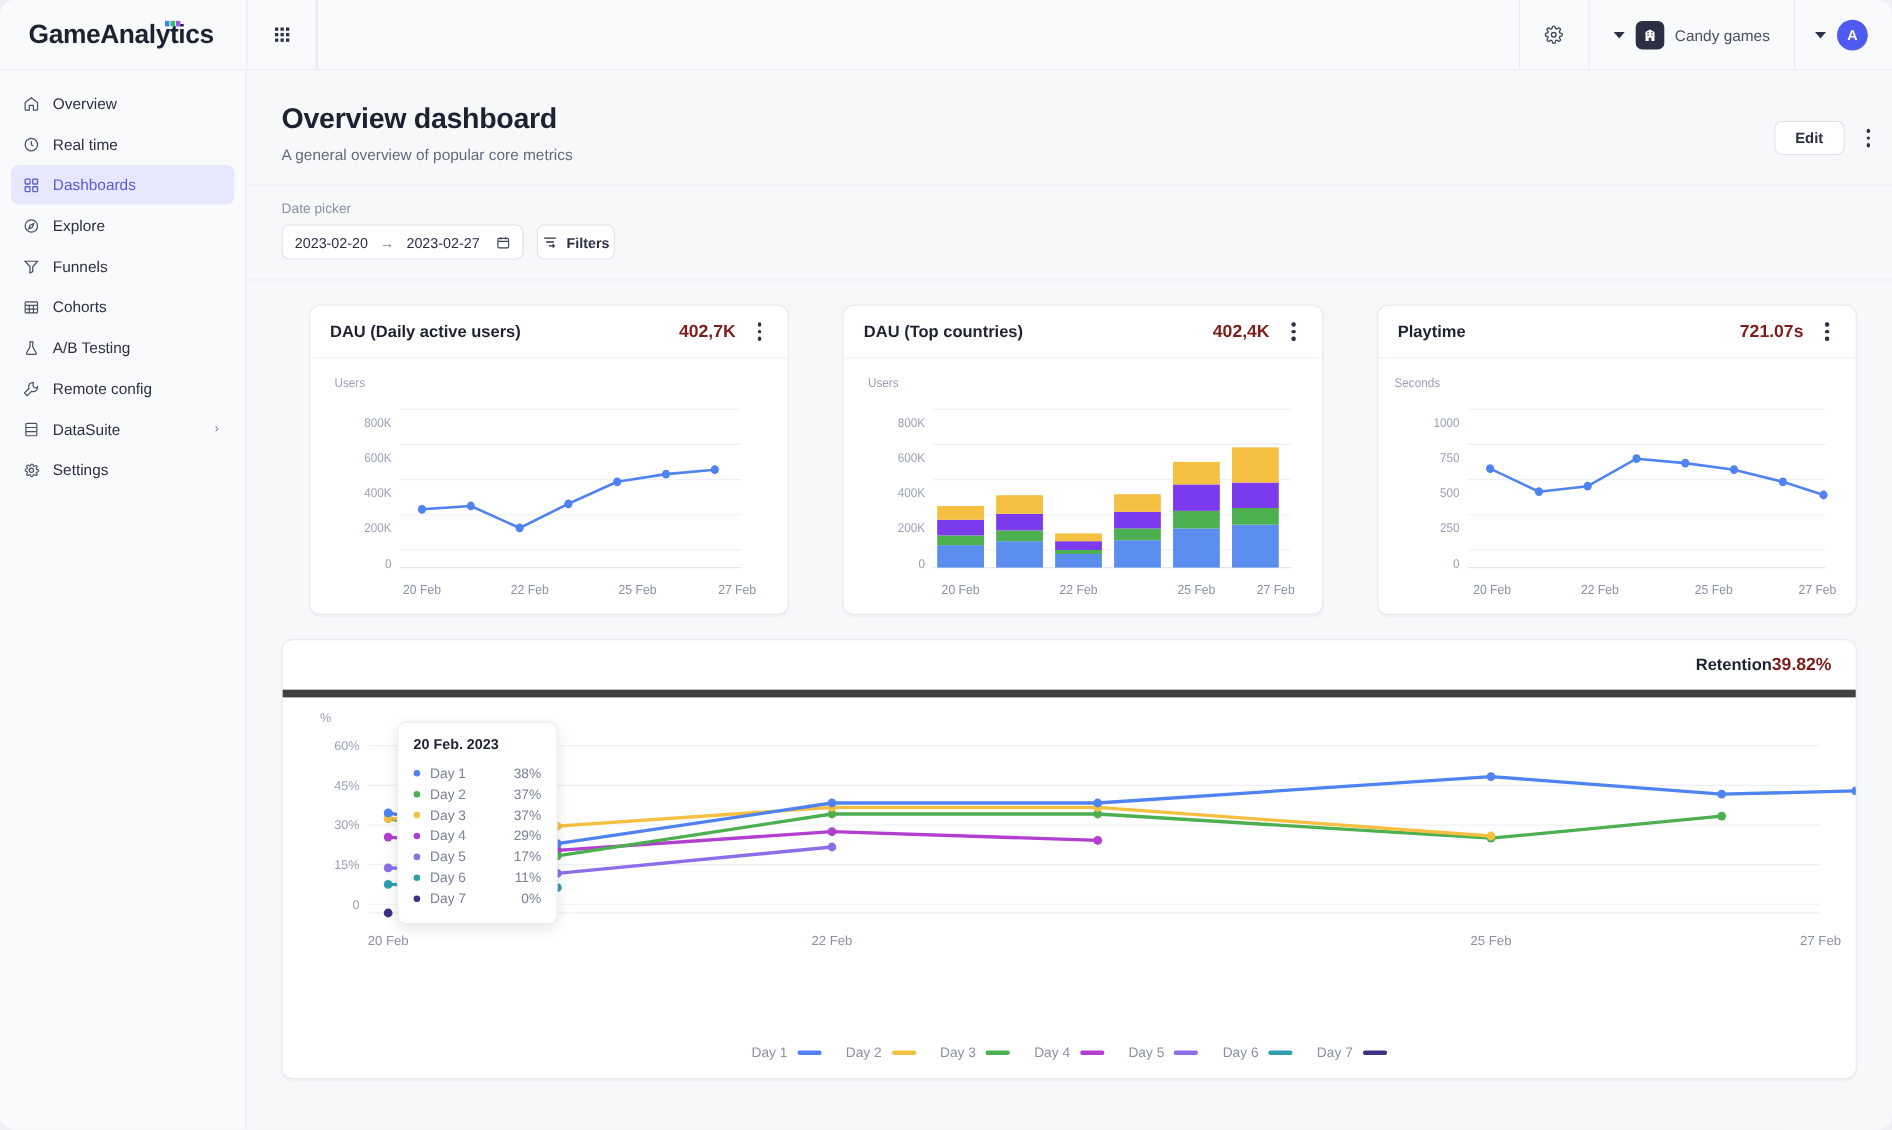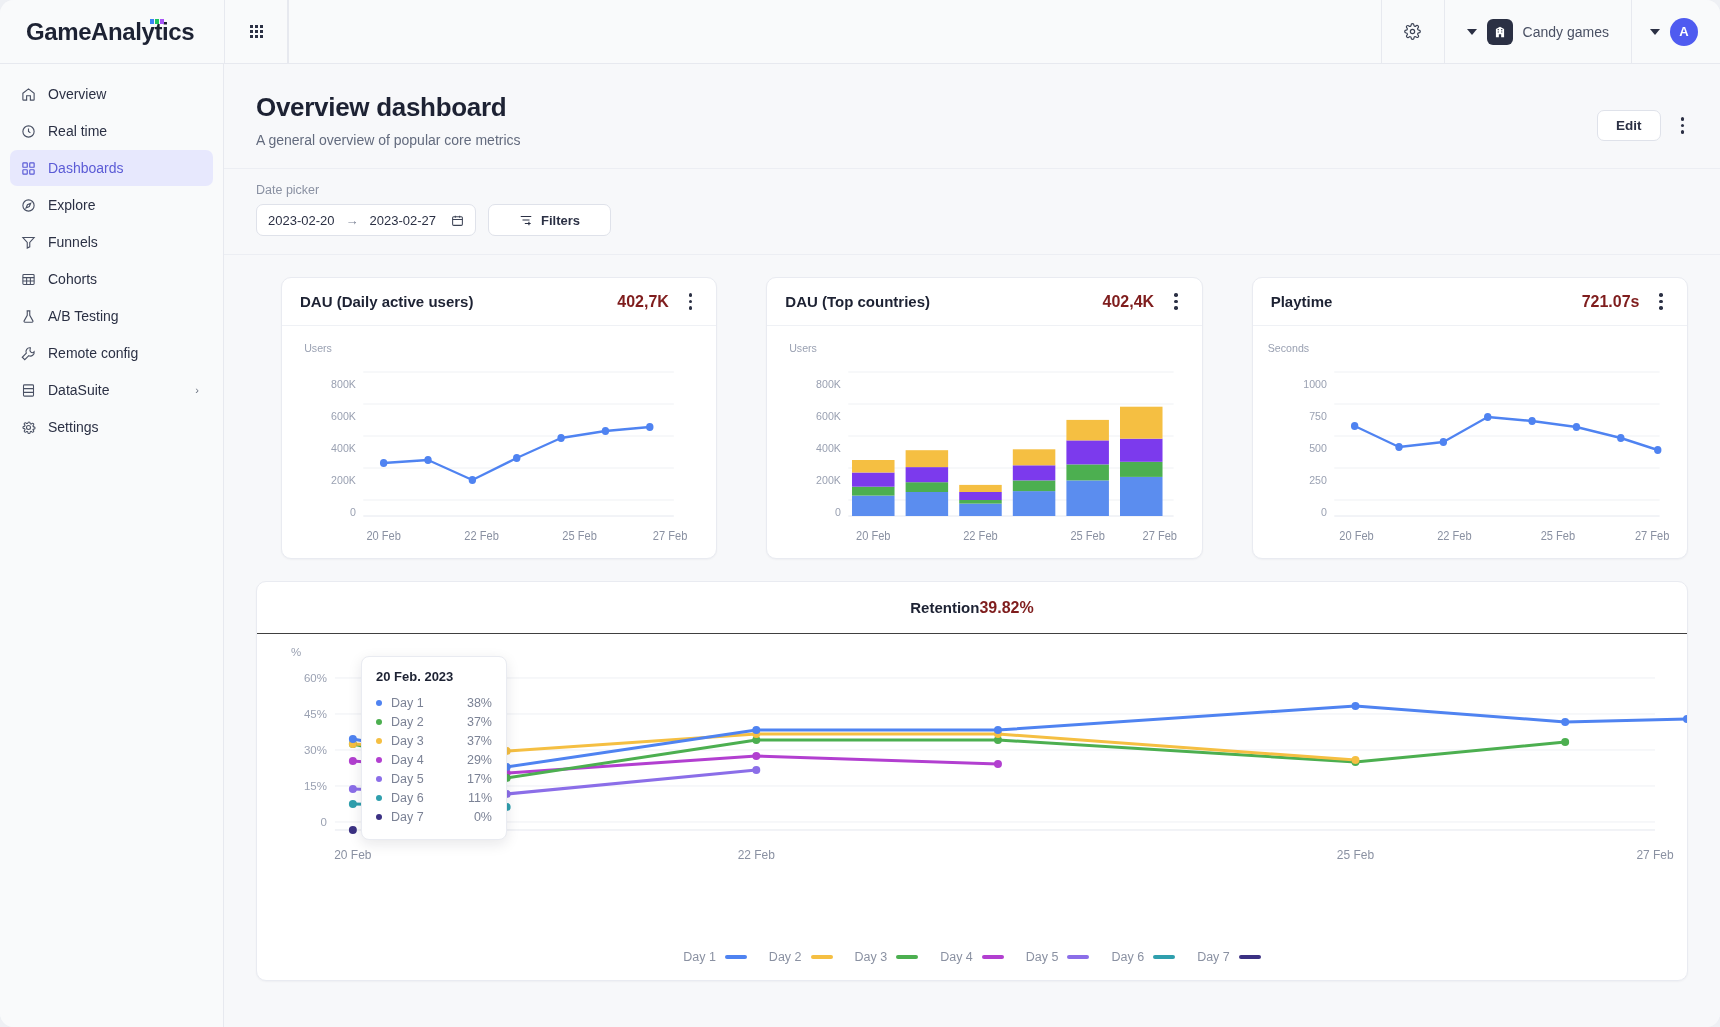--- a/index.html
+++ b/index.html
@@ -92,41 +92,41 @@
   .nav-item.active { background:#e7e8fd; color:#5b5bd6; }
   .nav-item .ic { width:16px;height:16px;display:flex;align-items:center;justify-content:center;flex:0 0 16px; }
   .nav-chev { position:absolute; right:14px; font-size:11px; color:#6b7280; }
 
   
   .main { position:absolute; top:64px; left:224px; width:1496px; height:963px; background:#f7f8fa; }
 
   .page-head { padding: 28px 32px 20px 32px; border-bottom:1px solid #eceef3; position:relative; }
   .page-title { font-size:26px; font-weight:700; color:#1d2233; letter-spacing:-.3px; }
   .page-sub { margin-top:9px; font-size:14px; color:#636b7e; }
-  .head-actions { position:absolute; right:30px; top:46px; display:flex; align-items:center; gap:14px;padding-left:48px; }
+  .head-actions { position:absolute; right:14px; top:46px; display:flex; align-items:center; gap:14px;padding-left:48px; }
   .btn-edit {
     background:#fff; border:1px solid #dfe2ea; border-radius:7px;
     padding: 7px 18px; font-size:13.5px; color:#2b3044; cursor:pointer; font-weight:600;
   }
   .kebab { display:flex; flex-direction:column; gap:3px; cursor:pointer; padding: 4px 6px; }
   .kebab i { width:3.5px;height:3.5px;border-radius:50%;background:#2b3044;display:block; }
 
   
   .date-row { padding: 14px 32px 18px 32px; border-bottom:1px solid #eceef3; }
   .dp-label { font-size:12.5px; color:#8a91a2; margin-bottom:7px; }
   .dp-line { display:flex; align-items:center; gap:12px; }
   .dp-box {
     background:#fff;border:1px solid #dfe2ea;border-radius:7px;
     height:32px; display:flex; align-items:center; gap:11px; padding:0 11px;
     font-size:13px;color:#2b3044; cursor:pointer;
   }
   .dp-arrow { color:#7b8295; font-size:13px; }
   .filters-btn {
     background:#fff;border:1px solid #dfe2ea;border-radius:7px;height:32px;
-    display:flex;align-items:center;gap:8px;padding:0 30px;font-size:13px;
+    display:flex;align-items:center;gap:8px;padding:0 4px;font-size:13px;
     color:#2b3044;font-weight:600;cursor:pointer;
   }
 
   
   .cards-row { display:flex; gap:24px; padding: 22px 32px 0 32px; }
   .card {
     background:#fff; border:1px solid #e9ebf1; border-radius:10px;
     box-shadow:0 1px 2px rgba(16,24,40,.04);
     margin-left:25px;
   }
@@ -142,21 +142,21 @@
   .chart-small { width:100%; height:232px; display:block; }
   .ax-unit { font-size:11.5px; fill:#9aa1b2; }
   .ax-tick { font-size:11.5px; fill:#9aa1b2; }
   .ax-date { font-size:12px; fill:#8a91a2; }
   .grid-line { stroke:#eef0f4; stroke-width:1; }
   .axis-line { stroke:#e4e7ee; stroke-width:1; }
 
   
   .ret-wrap { padding: 22px 32px 26px 32px; }
   .ret-card { background:#fff;border:1px solid #e9ebf1;border-radius:10px;box-shadow:0 1px 2px rgba(16,24,40,.04); }
-  .ret-top { height:52px;display:flex;align-items:center;justify-content:center;padding:0 22px;border-bottom:1px solid #404040; }
+  .ret-top { height:52px;display:flex;align-items:center;justify-content:flex-end;padding:0 22px;border-bottom:7px solid #404040; }
   .ret-body { position:relative; height:310px; }
   .chart-ret { width:100%; height:260px; display:block; }
 
   .ret-legend { display:flex; align-items:center; justify-content:center; gap:22px; padding: 6px 0 16px 0; }
   .lg-item { display:flex; align-items:center; gap:9px; cursor:pointer; }
   .lg-label { font-size:12.5px; color:#8a91a2; }
   .lg-swatch { width:22px; height:4px; border-radius:2px; display:block; }
 
   
   .tooltip {

